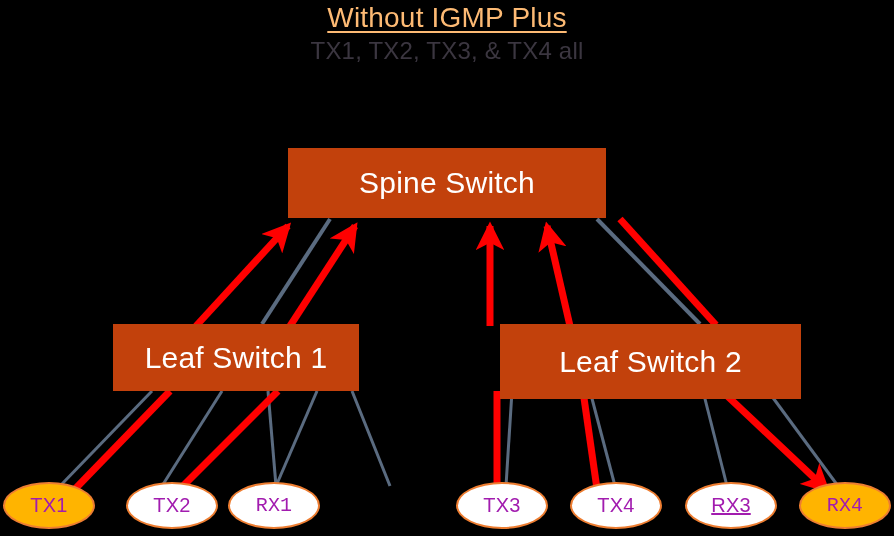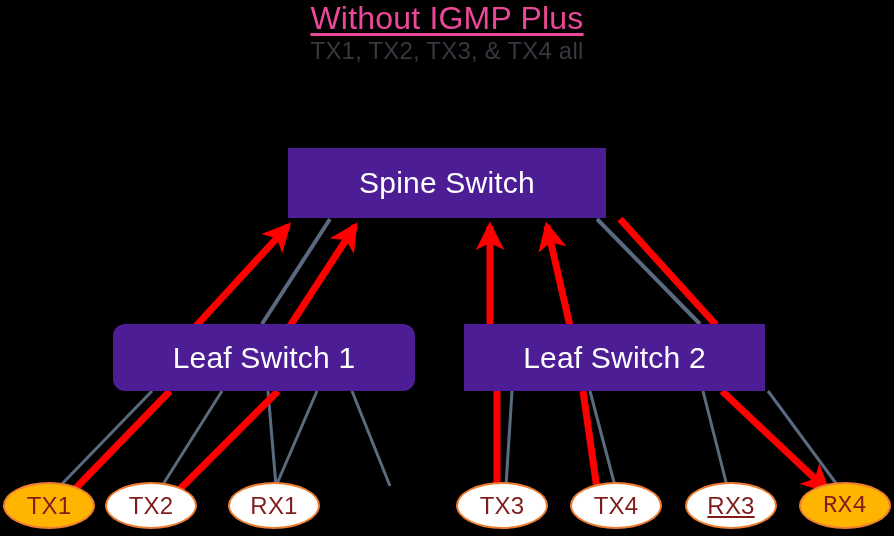--- a/index.html
+++ b/index.html
@@ -19,23 +19,23 @@
   
   #title-block {
     position: absolute;
     left: 0;
     top: 0;
     width: 894px;
     text-align: center;
   }
   #diagram-title {
     display: inline-block;
-    font-size: 32px;
+    font-size: 28px;
     line-height: 34px;
-    color: #ec4899;
+    color: #fdba74;
     text-decoration: underline;
     text-underline-offset: 4px;
     letter-spacing: 0.2px;
     font-weight: 400;
     margin-top: 1px;
   }
   .subtitle-line {
     display: block;
     font-size: 24px;
     line-height: 31px;
@@ -49,56 +49,56 @@
     position: absolute;
     left: 0;
     top: 0;
     width: 894px;
     height: 536px;
   }
 
   
   .switch-box {
     position: absolute;
-    background: #4c1d95;
+    background: #c2410c;
     color: #ffffff;
     display: flex;
     align-items: center;
     justify-content: center;
     font-size: 30px;
     font-weight: 400;
     letter-spacing: 0.2px;
     box-sizing: border-box;
   }
   #spine-switch {
     left: 288px; top: 148px;
     width: 318px; height: 70px;
   }
   #leaf-switch-1 {
     left: 113px; top: 324px;
-    width: 302px; height: 67px; border-radius: 12px;
+    width: 246px; height: 67px;
   }
   #leaf-switch-2 {
-    left: 464px; top: 324px;
-    width: 301px; height: 67px;
+    left: 500px; top: 324px;
+    width: 301px; height: 75px;
   }
 
   
   .host-node {
     position: absolute;
     width: 92px;
     height: 47px;
     border-radius: 50%;
     border: 2px solid #ed7d31;
     box-sizing: border-box;
     display: flex;
     align-items: center;
     justify-content: center;
-    font-size: 24px;
-    color: #7f1d1d;
+    font-size: 20px;
+    color: #a21caf;
     letter-spacing: 0.2px;
     top: 482px;
   }
   .host-white { background: #ffffff; }
   .host-orange { background: #ffb400; }
 </style>
 </head>
 <body>
 
 <div id="stage">
@@ -154,20 +154,20 @@
     <line x1="722" y1="391" x2="827" y2="490" stroke="#ff0000" stroke-width="7" marker-end="url(#arrow-red)"></line>
   </svg>
 
   <div class="switch-box" id="spine-switch">Spine Switch</div>
 
   <div class="switch-box" id="leaf-switch-1">Leaf Switch 1</div>
 
   <div class="switch-box" id="leaf-switch-2">Leaf Switch 2</div>
 
   <div class="host-node host-orange" style="left:3px;">TX1</div>
-  <div class="host-node host-white" style="left:105px;">TX2</div>
-  <div class="host-node host-white" style="left:228px;">RX1</div>
+  <div class="host-node host-white" style="left:126px;">TX2</div>
+  <div class="host-node host-white" style="left:228px;font-family:Liberation Mono, monospace;">RX1</div>
   <div class="host-node host-white" style="left:456px;">TX3</div>
   <div class="host-node host-white" style="left:570px;">TX4</div>
   <div class="host-node host-white" style="left:685px;text-decoration:underline;">RX3</div>
   <div class="host-node host-orange" style="left:799px;font-family:Liberation Mono, monospace;">RX4</div>
 
 </div>
 
 </body></html>

